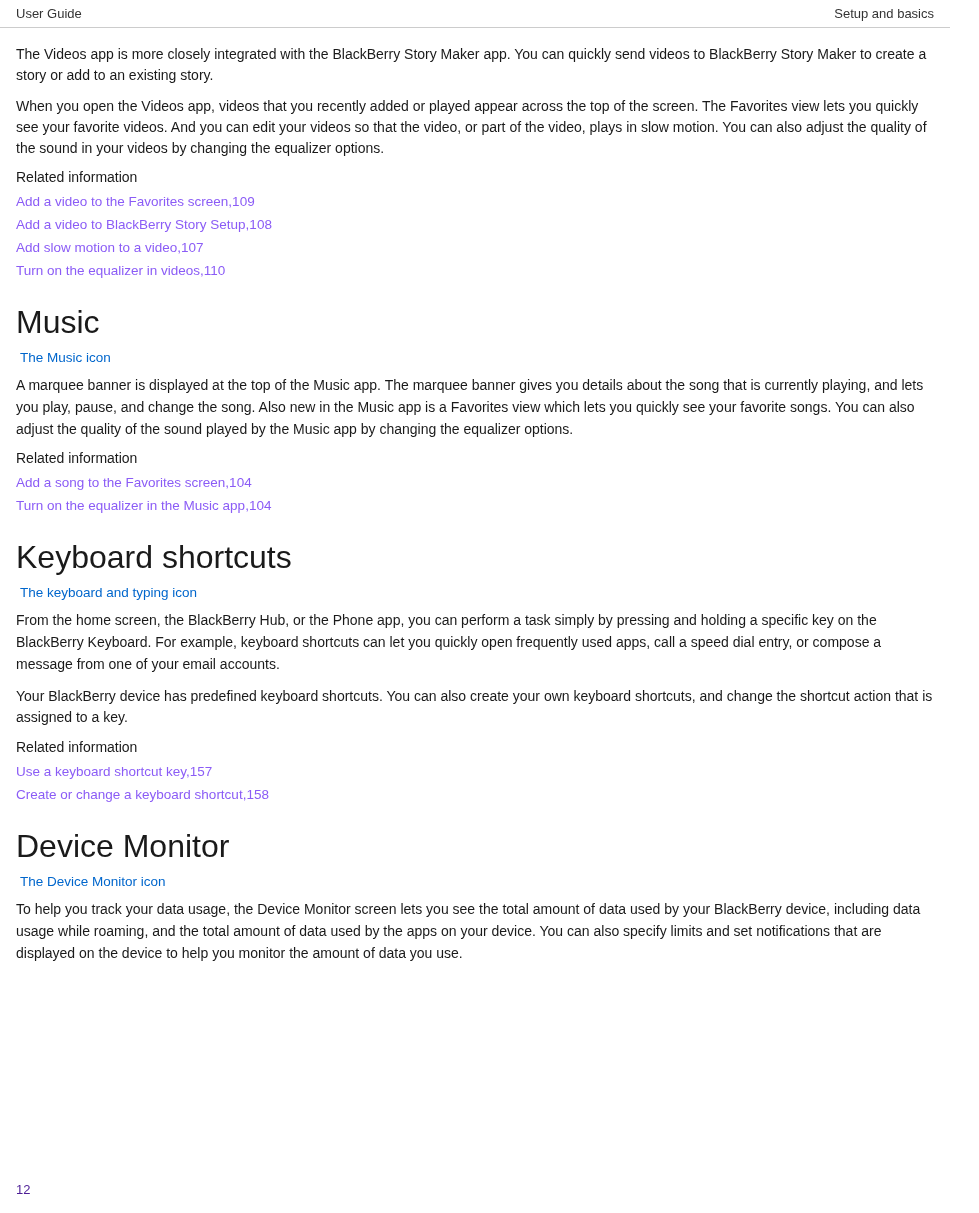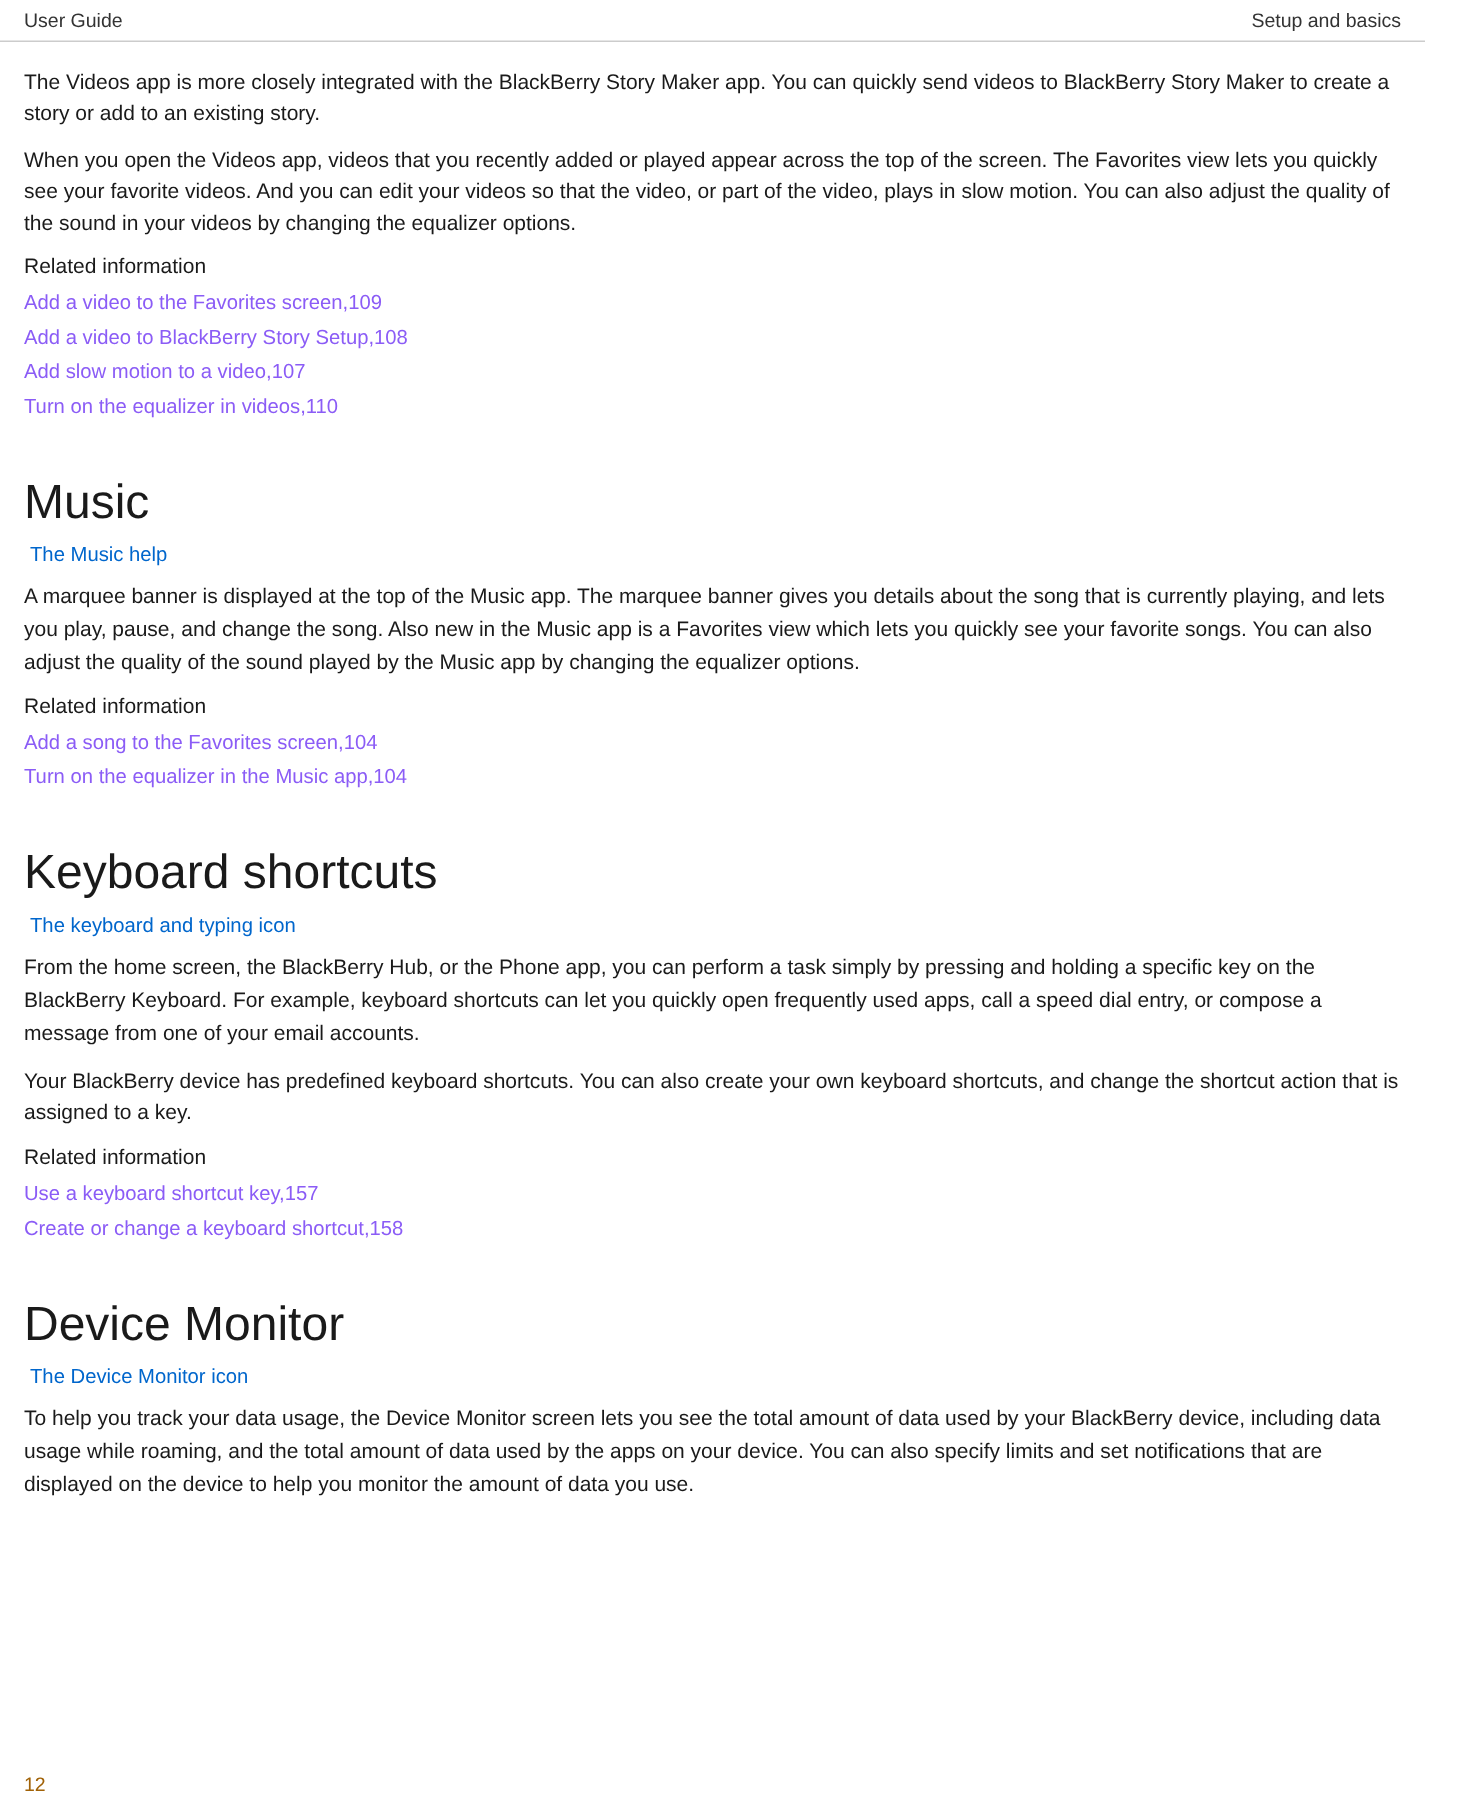--- a/index.html
+++ b/index.html
@@ -66,21 +66,21 @@
       color: #8b5cf6;
       font-size: 13.5px;
       text-decoration: none;
       line-height: 1.7;
     }
 
     .section-title {
       font-size: 32px;
       font-weight: 300;
       color: #1a1a1a;
-      margin-top: 24px;
+      margin-top: 12px;
       margin-bottom: 8px;
       line-height: 1.2;
     }
 
     .icon-label {
       display: inline-block;
       color: #0066cc;
       font-size: 13.5px;
       margin-bottom: 10px;
       margin-left: 4px;
@@ -91,21 +91,21 @@
       line-height: 1.55;
       color: #1a1a1a;
       margin-bottom: 10px;
     }
 
     .page-number-area {
       position: absolute;
       bottom: 16px;
       left: 16px;
       font-size: 13px;
-      color: #a16207;
+      color: #4c1d95;
     }
 
     .divider-space {
       height: 8px;
     }
   </style>
 </head>
 <body>
 
 <div class="page-container">
@@ -127,21 +127,21 @@
       <a class="related-link">Add a video to the Favorites screen,109</a>
       <a class="related-link">Add a video to BlackBerry Story Setup,108</a>
       <a class="related-link">Add slow motion to a video,107</a>
       <a class="related-link">Turn on the equalizer in videos,110</a>
     </div>
 
     <div class="divider-space"></div>
 
     
     <h2 class="section-title">Music</h2>
-    <span class="icon-label">The Music help</span>
+    <span class="icon-label">The Music icon</span>
     <p class="body-text">A marquee banner is displayed at the top of the Music app. The marquee banner gives you details about the song that is currently playing, and lets you play, pause, and change the song. Also new in the Music app is a Favorites view which lets you quickly see your favorite songs. You can also adjust the quality of the sound played by the Music app by changing the equalizer options.</p>
 
     <p class="section-heading">Related information</p>
 
     <div>
       <a class="related-link">Add a song to the Favorites screen,104</a>
       <a class="related-link">Turn on the equalizer in the Music app,104</a>
     </div>
 
     <div class="divider-space"></div>

